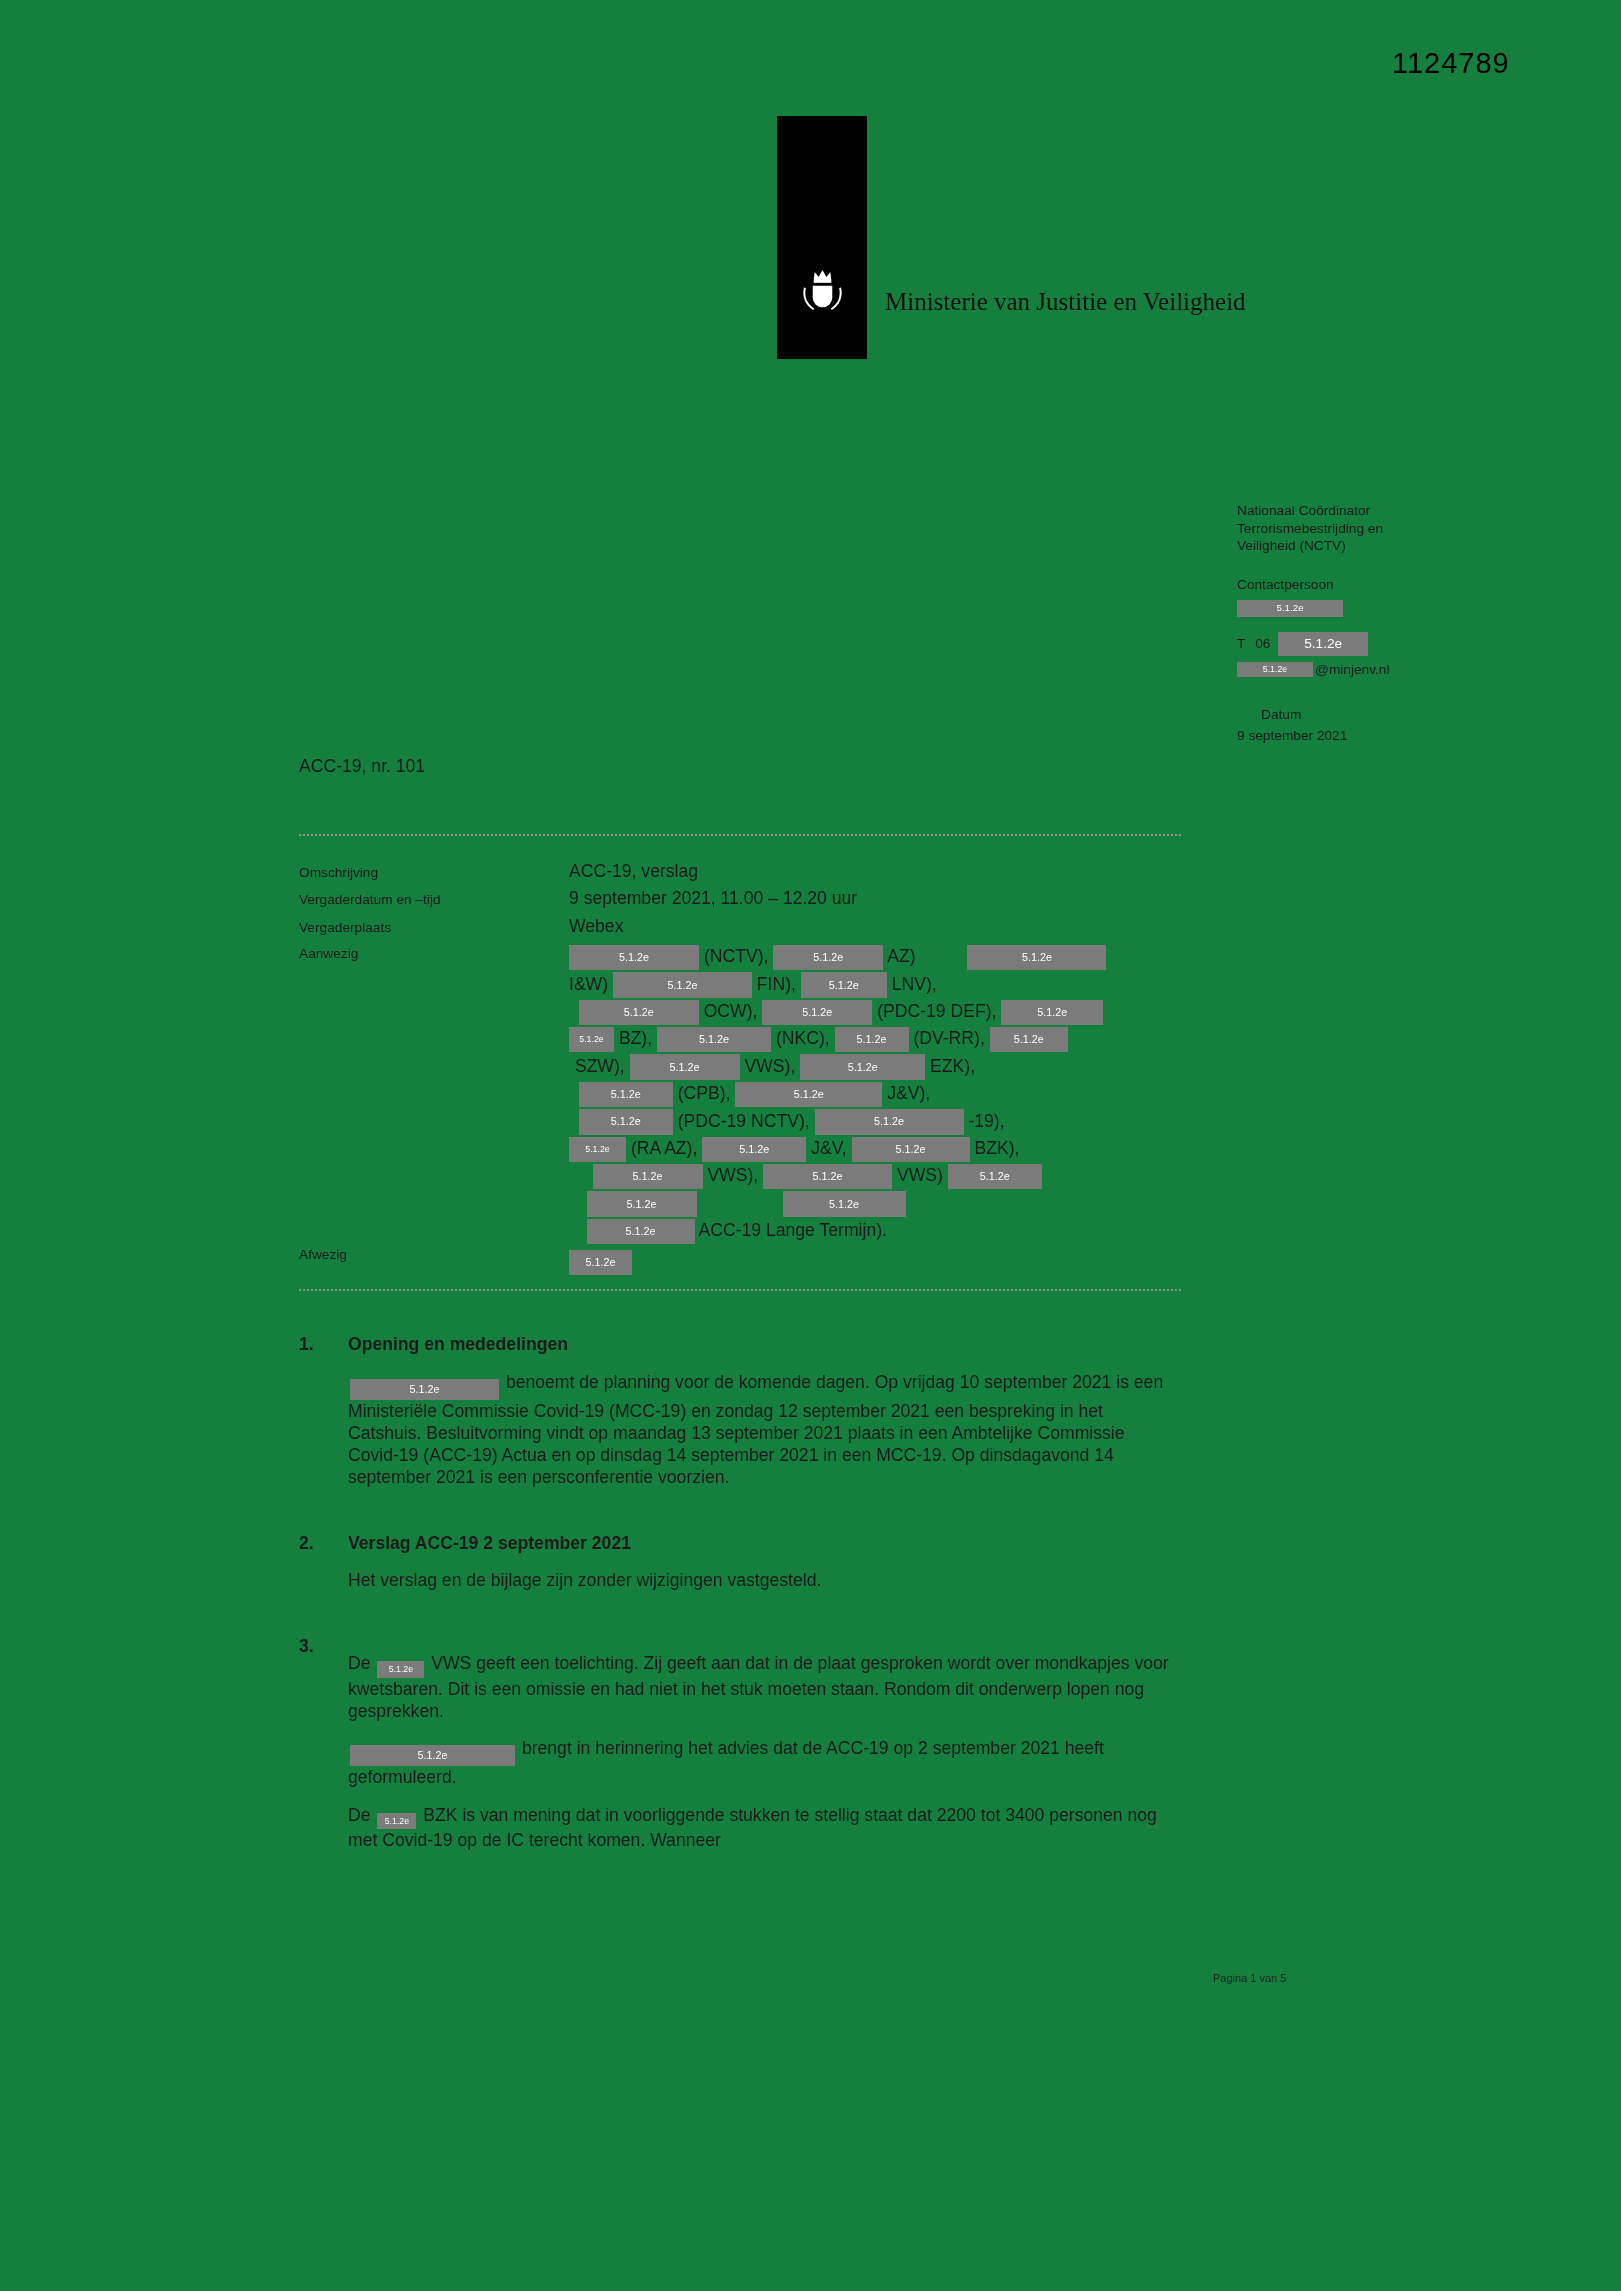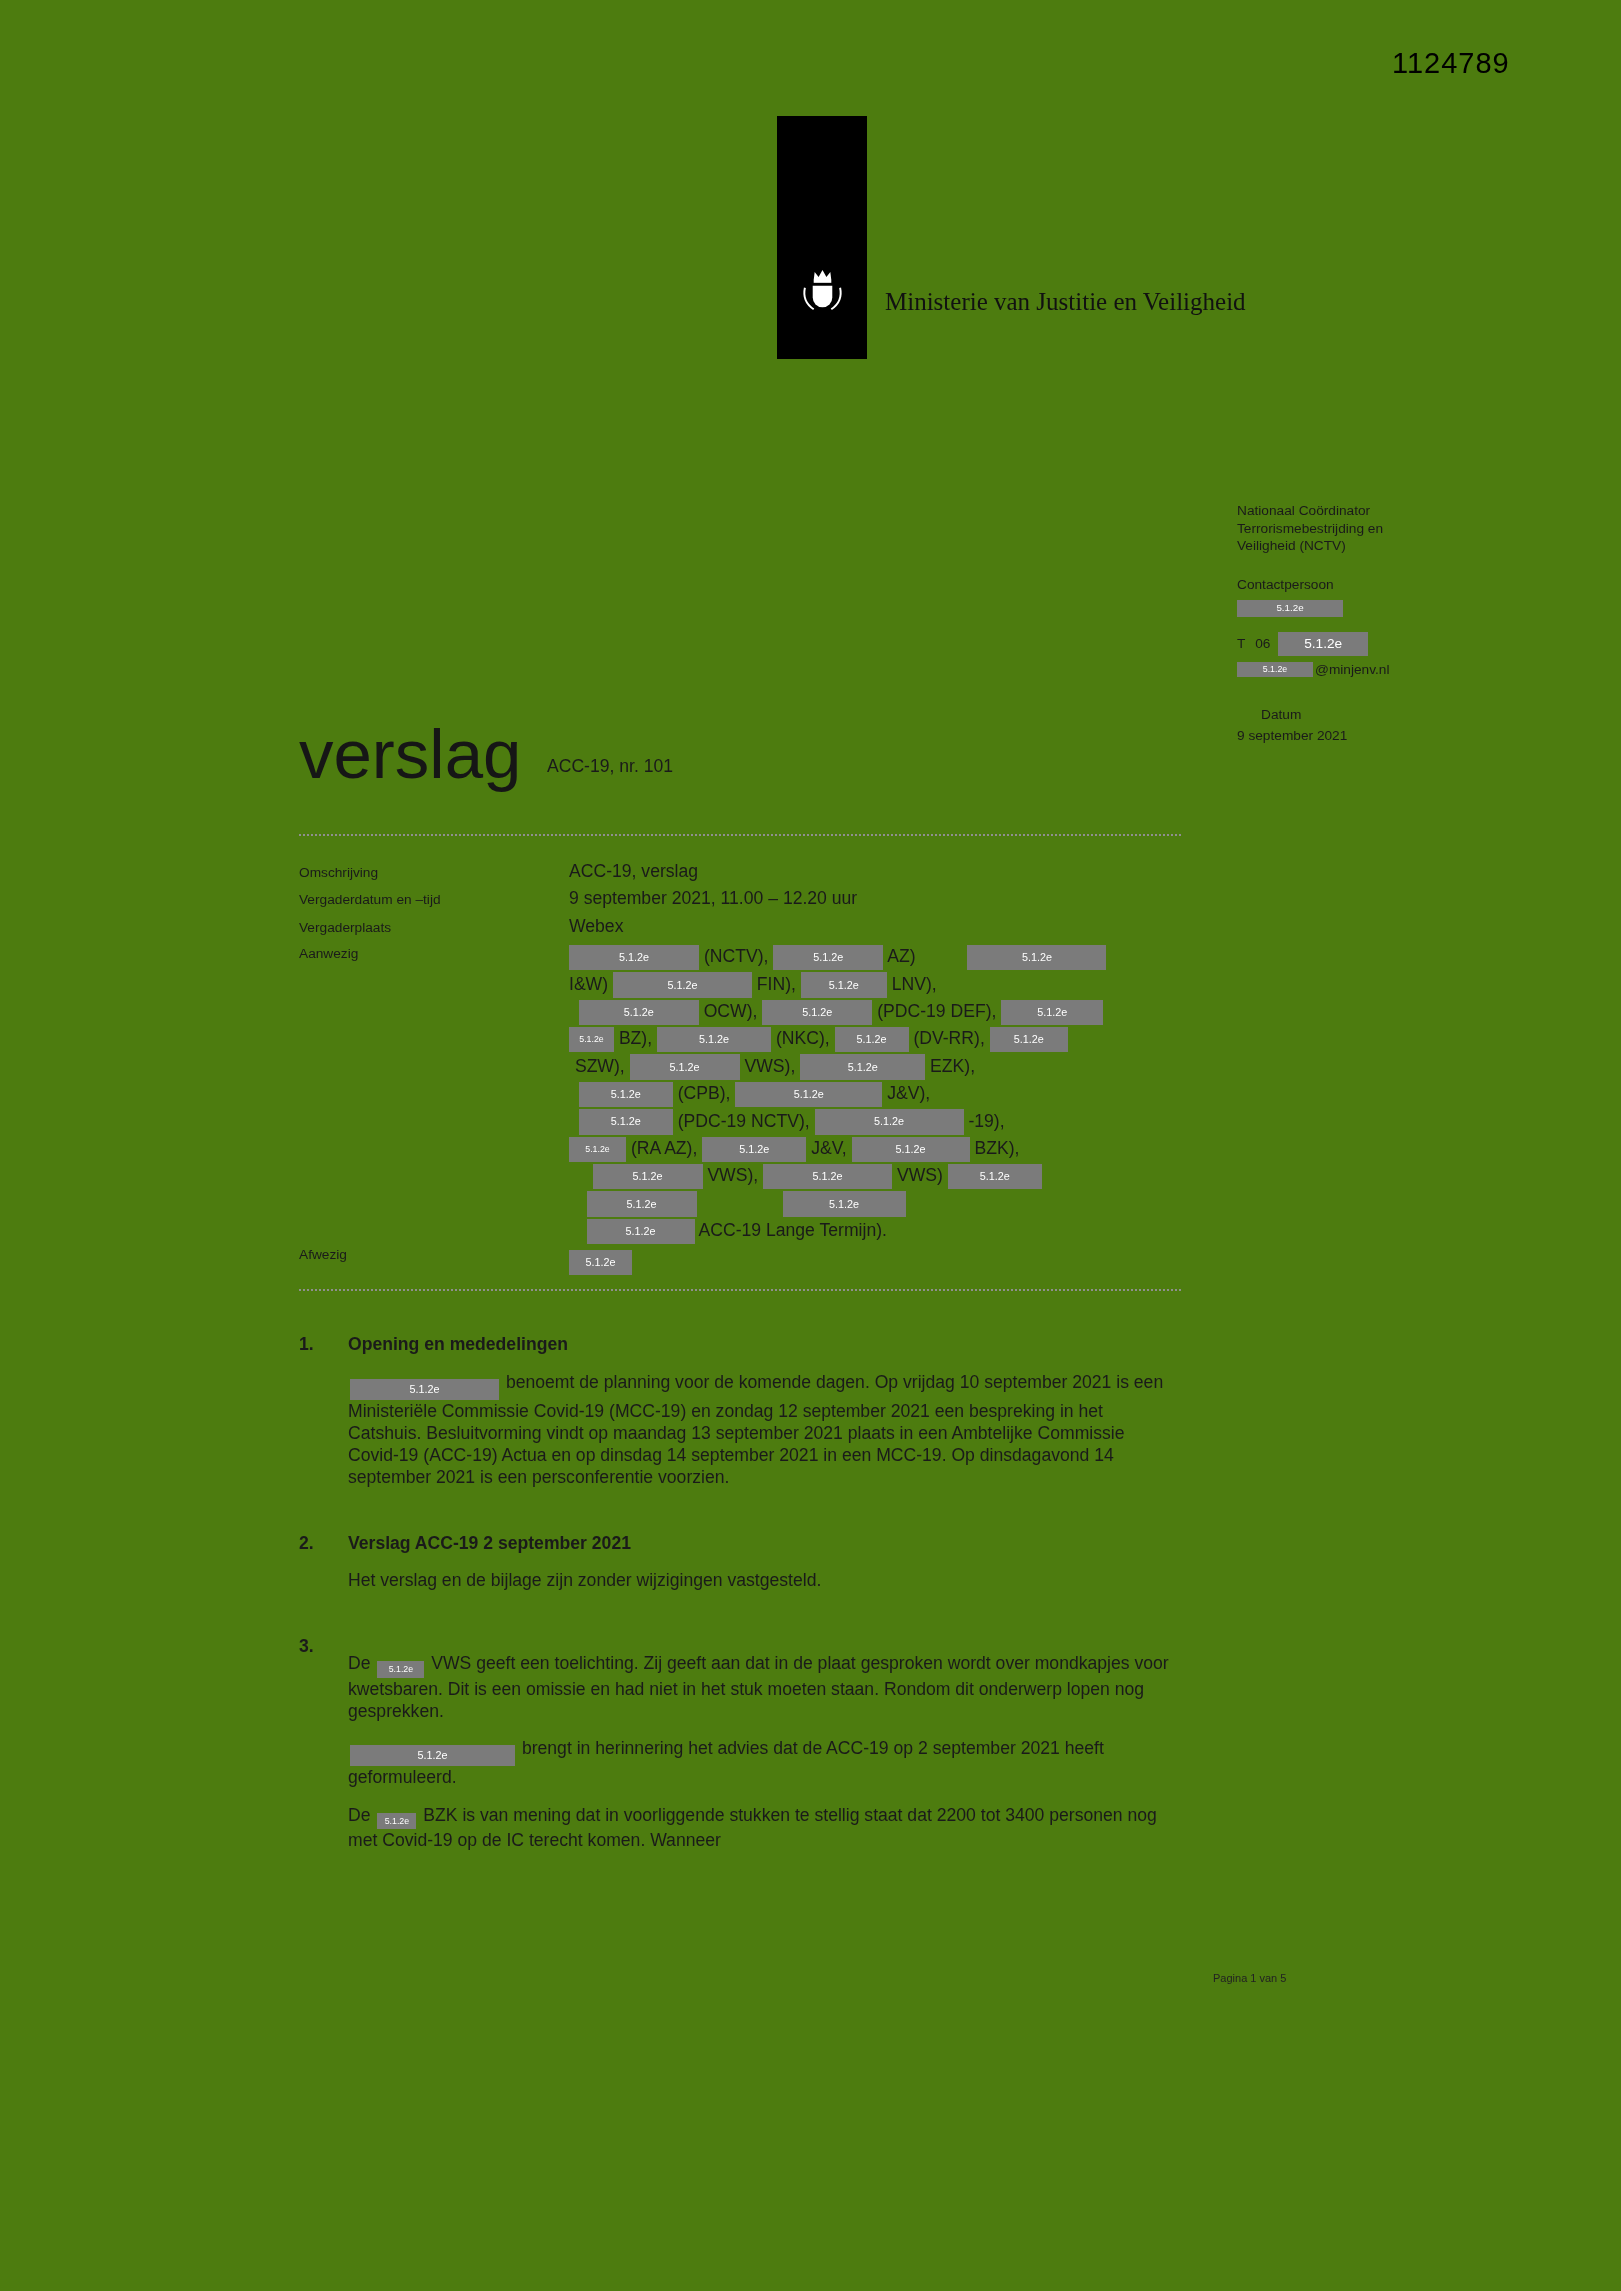--- a/index.html
+++ b/index.html
@@ -1,21 +1,21 @@
 <!DOCTYPE html>
 <html><head>
 <meta charset="utf-8">
 <style>
   * { box-sizing: border-box; }
   html, body { margin: 0; padding: 0; background: #ffffff; }
   .page {
     position: relative;
     width: 1621px;
     height: 2292px;
-    background: #4d7c0f;
+    background: #15803d;
     font-family: "Liberation Sans", sans-serif;
     color: #1a1a1a;
     overflow: hidden;
   }
 
   
   .doc-number {
     position: absolute;
     left: 1392px;
     top: 47px;
@@ -169,21 +169,20 @@
     <div class="email-row">
       <span class="redact redact-email">5.1.2e</span>
       <span>@minjenv.nl</span>
     </div>
     <div class="bold datum-label">Datum</div>
     <div class="datum-value">9 september 2021</div>
   </aside>
 
   <div class="main">
     <div class="title-row">
-      <h1 class="doc-title">verslag</h1>
       <div class="doc-subtitle">ACC-19, nr. 101</div>
     </div>
 
     <div class="dotted dotted1"></div>
 
     <div class="meta">
       <div class="meta-row">
         <div class="meta-label">Omschrijving</div>
         <div class="meta-value">ACC-19, verslag</div>
       </div>

